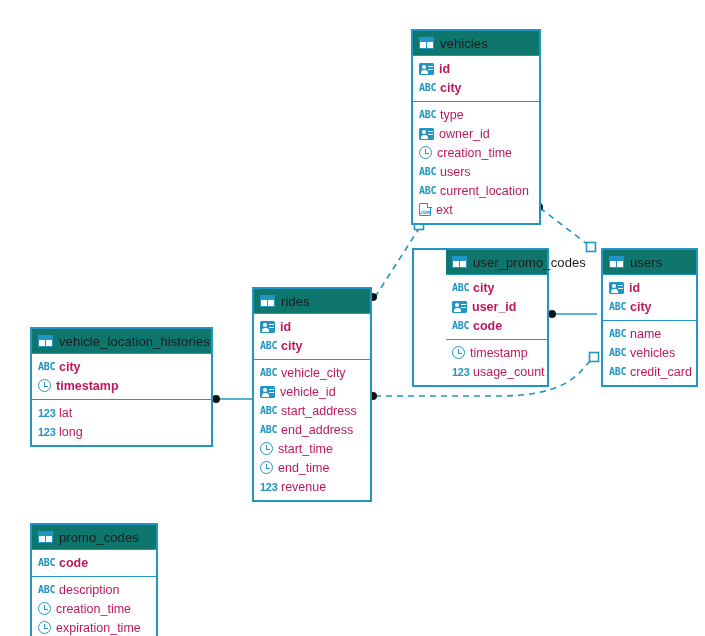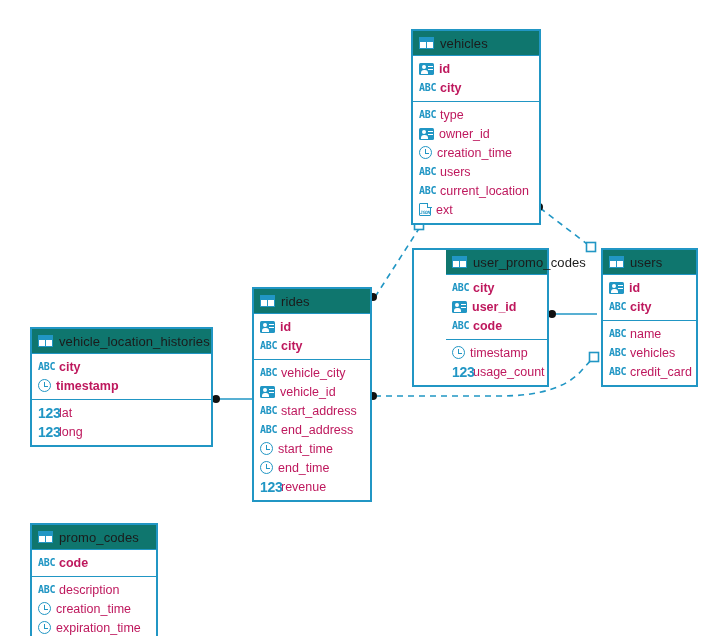--- a/index.html
+++ b/index.html
@@ -48,21 +48,21 @@
   .ic-uuid i{position:absolute;right:1.5px;top:3px;width:4.5px;height:1.2px;background:#fff;box-shadow:0 3px 0 0 #fff;}
 
   
   .ic-abc{width:16px;height:12px;line-height:12px;text-align:center;
     font-family:"DejaVu Sans Mono","Liberation Mono",monospace;
     font-size:10px;font-weight:bold;color:#2196c4;letter-spacing:-0.3px;}
 
   
   .ic-num{width:16px;height:12px;line-height:12px;text-align:center;
     font-family:"Liberation Sans","DejaVu Sans",sans-serif;
-    font-size:14px;font-weight:bold;color:#2196c4;letter-spacing:-0.3px;}
+    font-size:11px;font-weight:bold;color:#2196c4;letter-spacing:-0.3px;}
 
   
   .ic-ts{width:13px;height:13px;border:1.6px solid #2196c4;border-radius:50%;box-sizing:border-box;}
   .ic-ts::before{content:"";position:absolute;left:4.6px;top:2.4px;width:1.4px;height:4px;background:#2196c4;}
   .ic-ts::after{content:"";position:absolute;left:5.4px;top:5.6px;width:3.4px;height:1.4px;background:#2196c4;}
 
   
   .ic-json{width:12px;height:13px;border:1.5px solid #2196c4;box-sizing:border-box;background:#fff;border-radius:1px;}
   .ic-json::before{content:"";position:absolute;right:-1.5px;top:-1.5px;width:4px;height:4px;background:#fff;border-left:1.5px solid #2196c4;border-bottom:1.5px solid #2196c4;}
   .ic-json i{position:absolute;left:0;right:0;bottom:0.5px;text-align:center;

